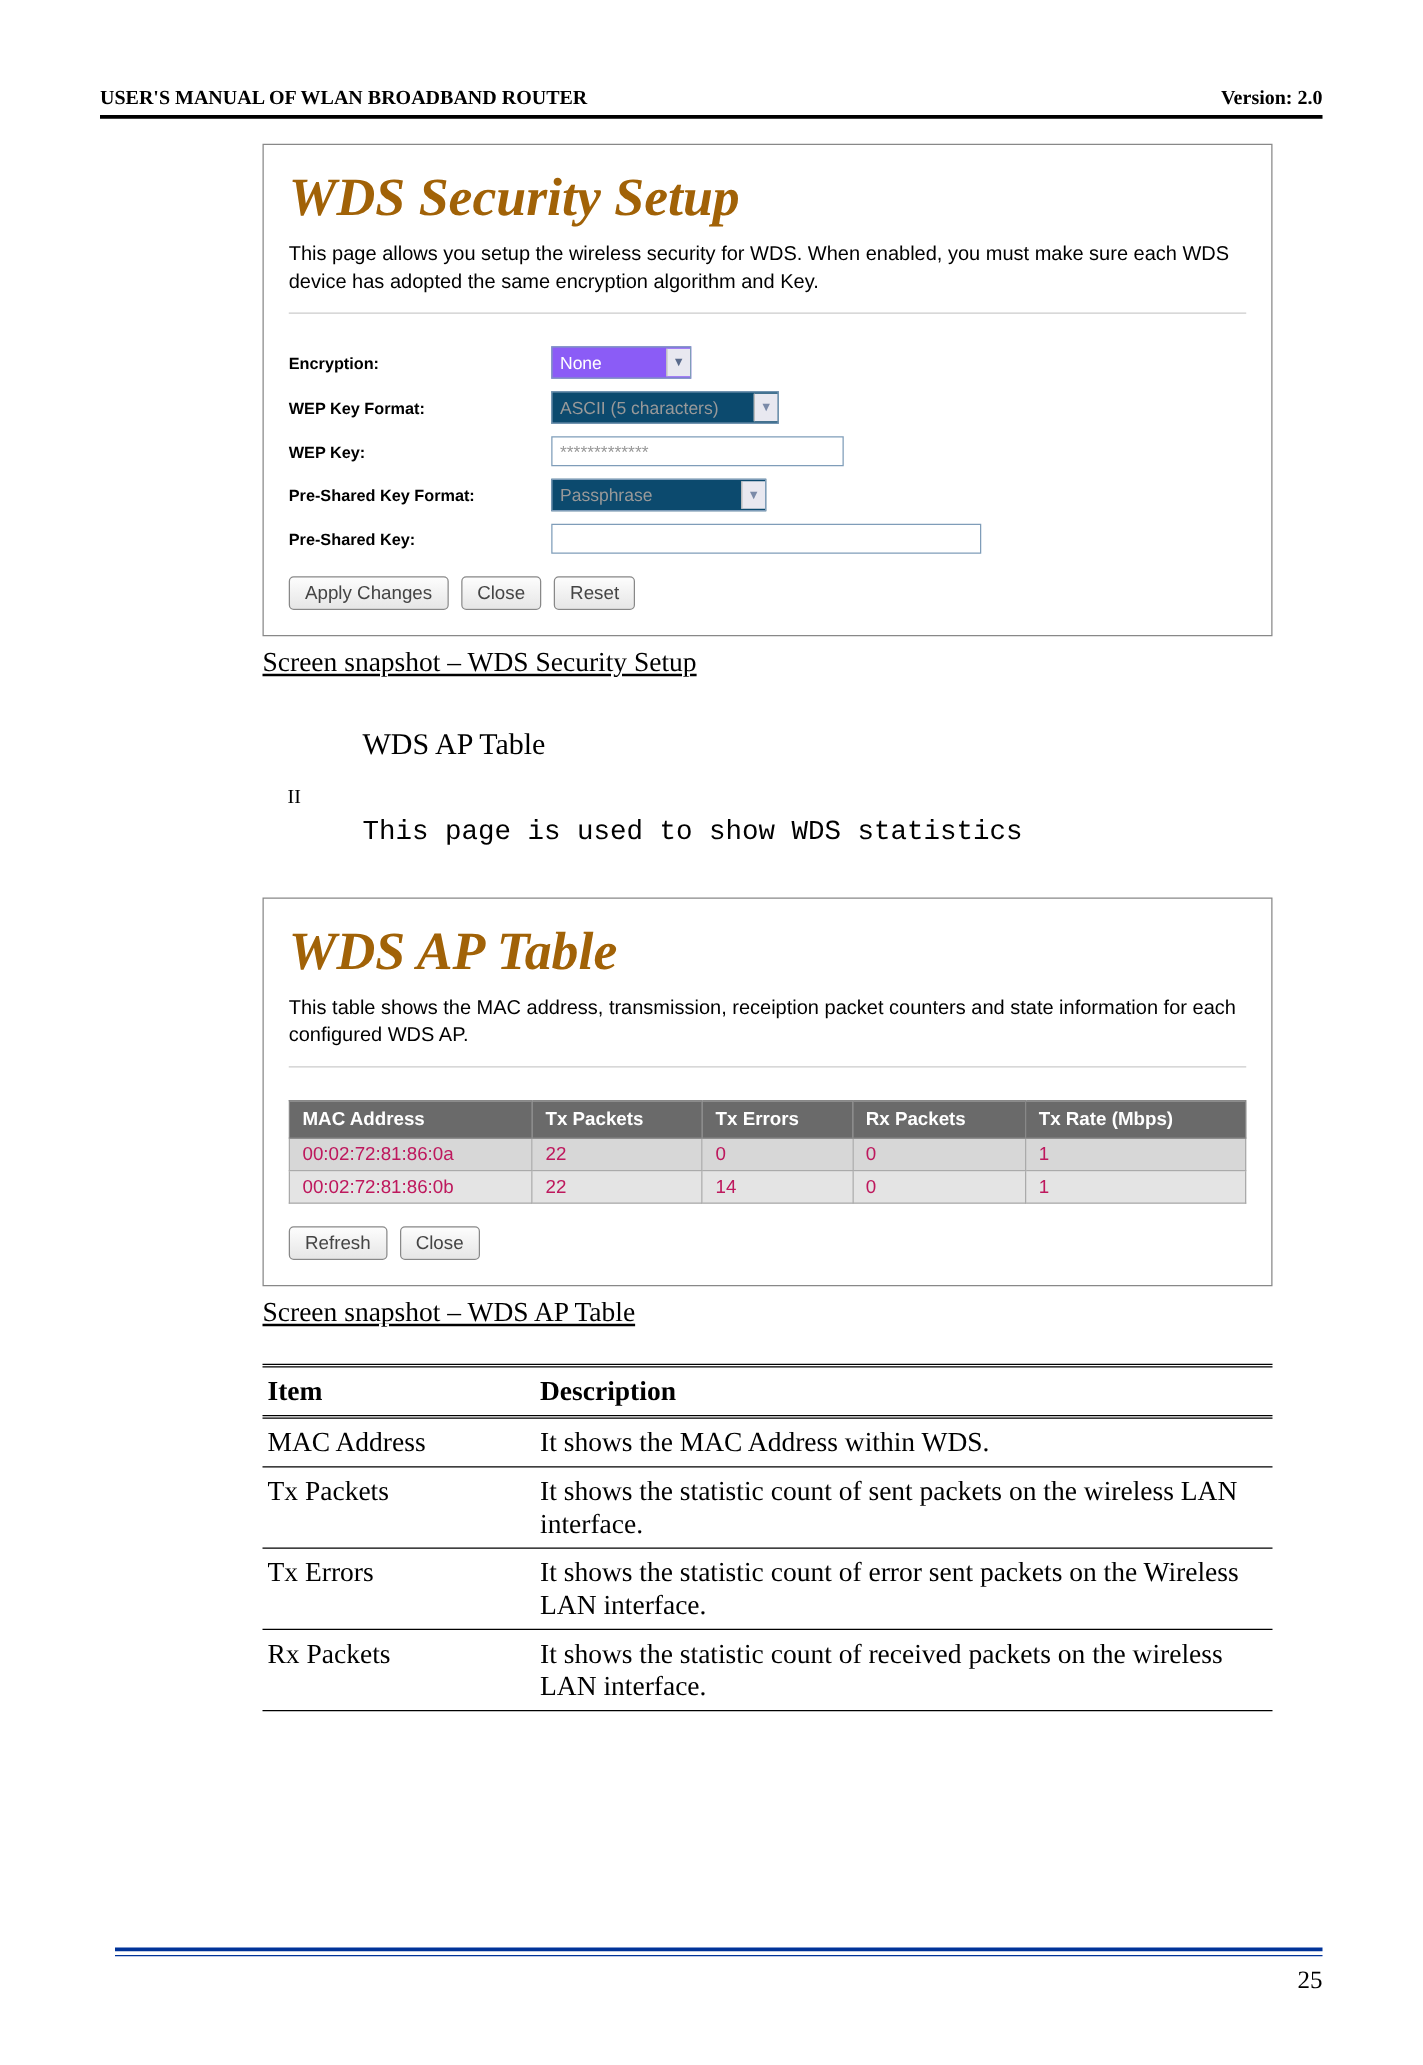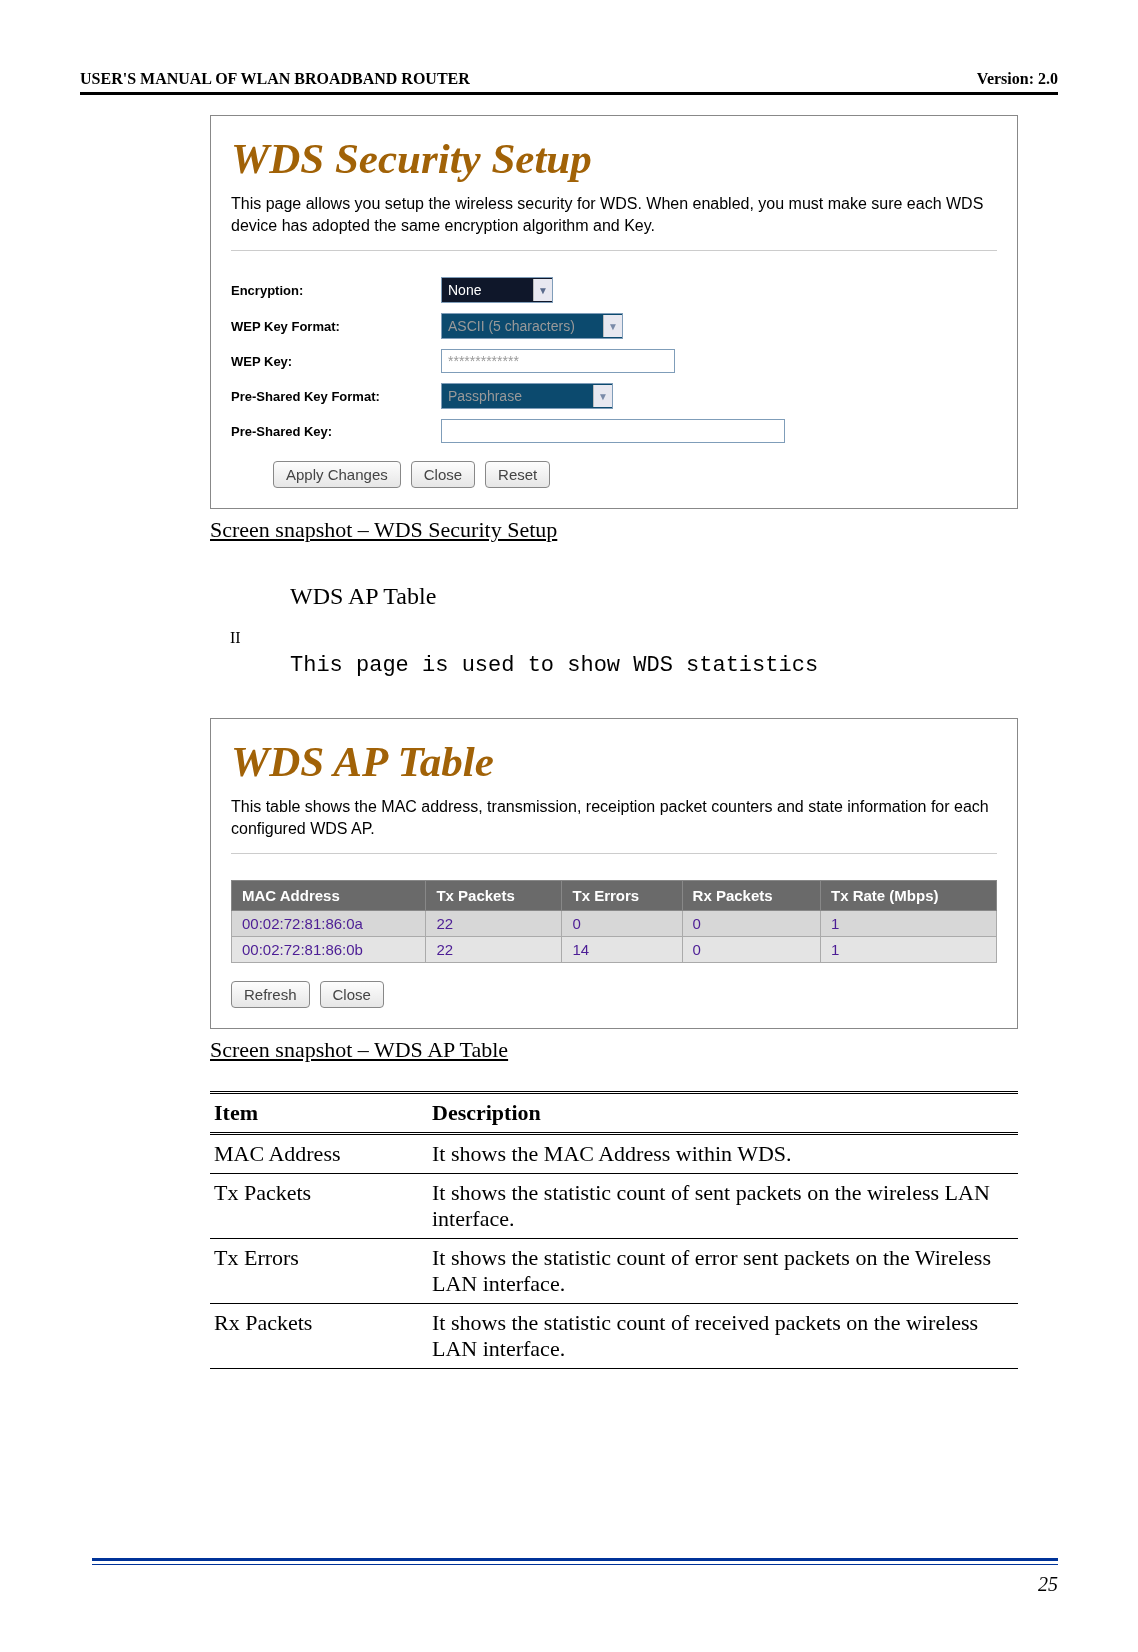--- a/index.html
+++ b/index.html
@@ -66,21 +66,21 @@
   .select {
     display: inline-flex;
     align-items: center;
     border: 1px solid #7f9db9;
     background: #fff;
     height: 24px;
     font-family: Arial, sans-serif;
     font-size: 14px;
   }
   .select.sel-none {
-    background: #0f172a;
+    background: #8b5cf6;
     color: #fff;
     width: 110px;
     justify-content: flex-end;
   }
   .select.sel-none .sel-btn {
     background: #e8e8f0;
     color: #5a6b8c;
   }
   .select.disabled {
     color: #999;
@@ -161,21 +161,21 @@
   .wds-table th {
     background: #6a6a6a;
     color: #fff;
     text-align: left;
     padding: 6px 10px;
     font-weight: bold;
     border: 1px solid #888;
   }
   .wds-table td {
     background: #d7d7d7;
-    color: #4c1d95;
+    color: #be185d;
     padding: 4px 10px;
     border: 1px solid #aaa;
   }
   .wds-table tr:nth-child(2) td { background:#e4e4e4; }
   .desc-table {
     width: 100%;
     border-collapse: collapse;
     font-family: "Times New Roman", serif;
     font-size: 22px;
     margin-top: 28px;
@@ -192,21 +192,20 @@
     vertical-align: top;
     padding: 6px 4px;
     border-bottom: 1px solid #000;
   }
   .desc-table td.col-item { width: 210px; }
   .page-footer {
     position: absolute;
     bottom: 40px;
     left: 92px;
     right: 80px;
-    font-style: italic;
   }
   .footer-line1 { border-top: 3px solid #003399; height:2px; }
   .footer-line2 { border-top: 1px solid #003399; margin-top:1px; }
   .page-num {
     text-align: right;
     font-family: "Times New Roman", serif;
     font-size: 20px;
     margin-top: 8px;
   }
 </style>
@@ -257,21 +256,21 @@
         </div>
       </div>
 
       <div class="form-row">
         <div class="form-label">Pre-Shared Key:</div>
         <div class="text-input" style="width:330px;">
           <span></span>
         </div>
       </div>
 
-      <div style="margin-top:18px;margin-left:42px;">
+      <div style="margin-top:18px;">
         <span class="btn">Apply Changes</span>
         <span class="btn">Close</span>
         <span class="btn">Reset</span>
       </div>
     </div>
 
     <div class="caption">Screen snapshot – WDS Security Setup</div>
 
     <div class="section-row">
       <div class="roman">II</div>

